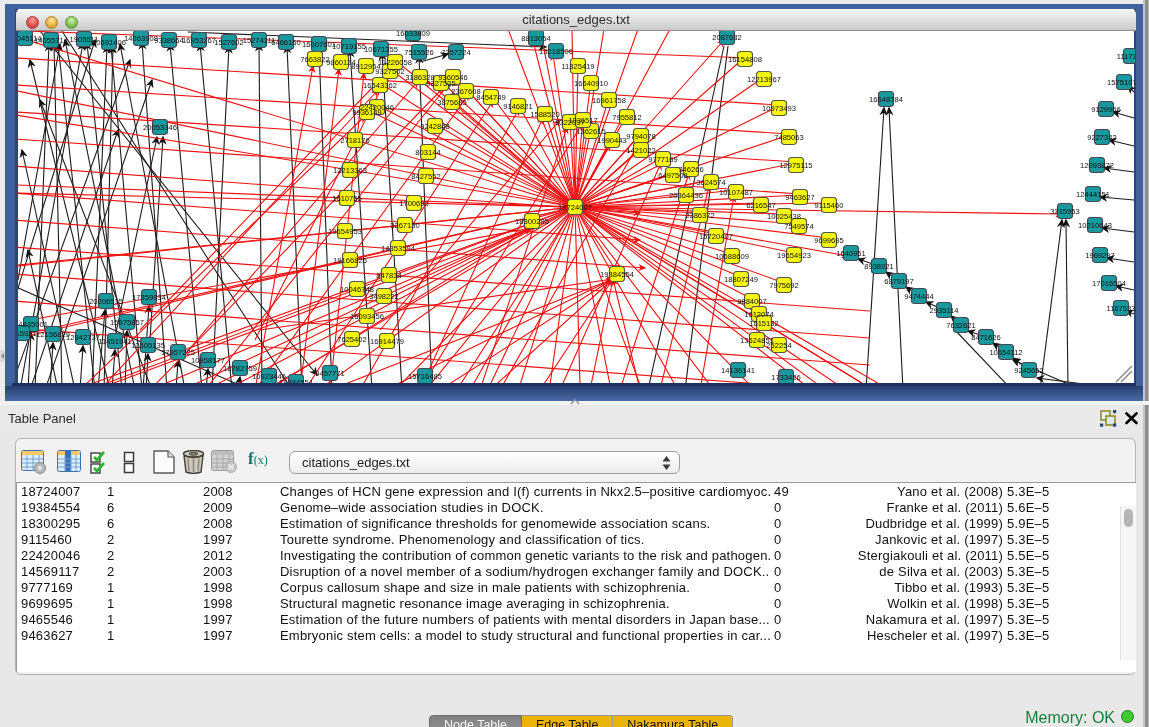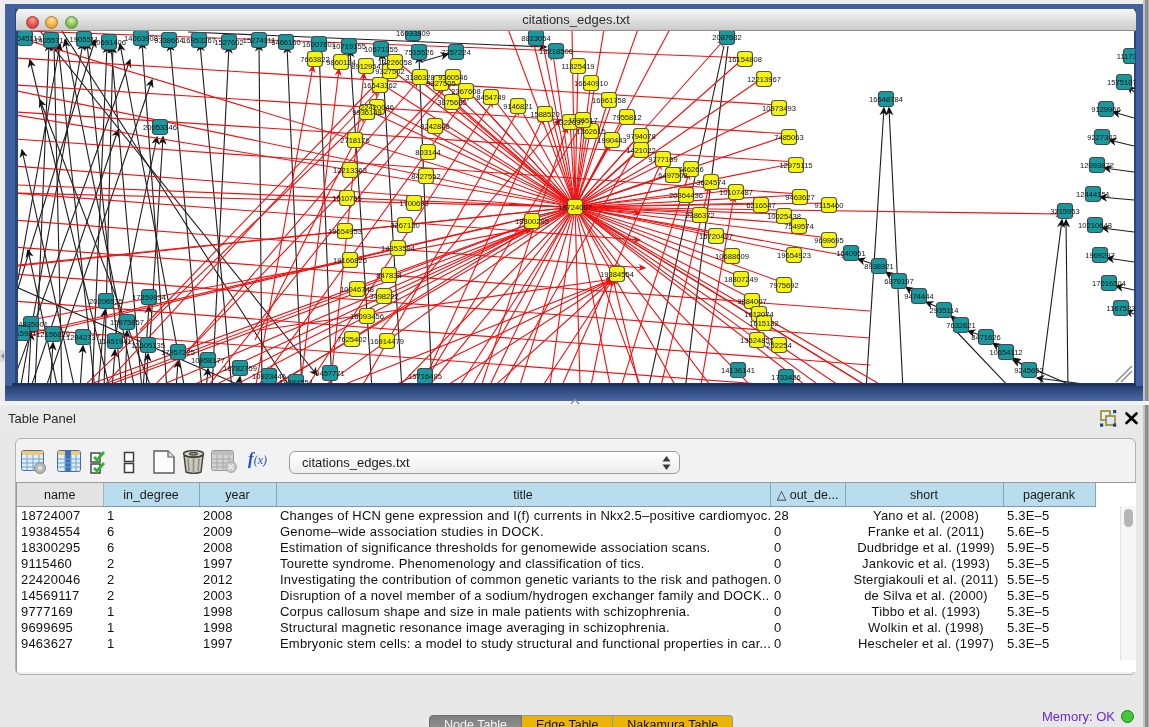--- a/index.html
+++ b/index.html
@@ -36,29 +36,29 @@
 #dropdown{position:absolute;left:289px;top:451px;width:391px;height:23px;background:linear-gradient(#ffffff,#ededed);
  border:1px solid #9d9d9d;border-radius:6px;box-sizing:border-box;}
 #dropdown .t{position:absolute;left:12px;top:3px;font-size:13px;color:#1c1c1c;}
 #tablewrap{position:absolute;left:16px;top:482px;width:1120px;height:190px;background:#fff;
  border-top:1px solid #9a9a9a;border-left:1px solid #9a9a9a;box-sizing:border-box;}
 table.grid{border-collapse:collapse;table-layout:fixed;width:1078px;font-size:12.5px;}
 table.grid th{height:23px;background:#b9ddec;border-right:1px solid #85a8b9;border-bottom:1px solid #6f9cb4;
  font-weight:normal;font-size:12.5px;color:#1a1a1a;padding:0;text-align:center;}
 table.grid th.gray{background:#e4e4e4;border-right:1px solid #b0b0b0;border-bottom:1px solid #9a9a9a;}
 table.grid td{height:16px;padding:0 0 0 4px;color:#111;white-space:nowrap;overflow:hidden;font-size:13px;letter-spacing:0.2px;}
-td.c{text-align:center;}
+td.c{text-align:right;}
 td.t1{font-size:12.4px;letter-spacing:0;}
 #vscroll{position:absolute;left:1120px;top:506px;width:15px;height:154px;background:#f6f6f6;border-left:1px solid #e0e0e0;}
 #vthumb{position:absolute;left:3px;top:3px;width:9px;height:18px;background:#b5b5b5;border-radius:5px;}
 #tabs{position:absolute;left:429px;top:676px;height:19px;display:flex;font-size:12.5px;margin-top:39px;}
 .tab{height:19px;line-height:19px;padding:0 14px;background:#eab308;color:#111;border:1px solid #989898;border-left:none;box-sizing:border-box;}
 #tab1{background:linear-gradient(#7f7f7f,#949494);color:#f5f5f5;border:1px solid #6f6f6f;border-radius:4px 0 0 4px;}
 #tab3{border-radius:0 4px 4px 0;}
-#status{position:absolute;right:34px;top:709px;font-size:13px;color:#6d28d9;}
+#status{position:absolute;right:34px;top:709px;font-size:16px;color:#15803d;}
 #greendot{position:absolute;left:1121px;top:710px;width:11px;height:11px;border-radius:50%;background:#3ecb35;border:1px solid #1f7a1a;}
 .icon{position:absolute;top:450px;}
 </style></head>
 <body>
 <div id="topstrip"></div>
 <div id="leftstrip"></div>
 <div id="desk"></div>
 <div id="notch"></div>
 <div id="win"></div>
 <div id="gwrap">
@@ -631,56 +631,47 @@
 <path d="M2,5.5 L4,22 Q11.5,25 19,22 L21,5.5 Q11.5,9.6 2,5.5" fill="#cdc9ba" stroke="#3f3f37" stroke-width="1.4"></path>
 <path d="M6,8.5 L7,21 M11.5,9 L11.5,22 M17,8.5 L16,21" stroke="#8f8c80" stroke-width="1.6"></path>
 </svg>
 <svg class="icon" style="left:211px;" width="27" height="24">
 <rect x="0.5" y="0.5" width="22" height="20" rx="2" fill="#d2d2d2" stroke="#9a9a9a"></rect>
 <rect x="1" y="1" width="21" height="4" fill="#bdbdbd"></rect>
 <path d="M1,9h21M1,13h21M1,17h21M6,5v16M12,5v16M18,5v16" stroke="#a8a8a8" stroke-width="1"></path>
 <circle cx="20" cy="17" r="5.5" fill="#c4c4c4" stroke="#adadad"></circle>
 <path d="M17.5,14.5 l5,5 M22.5,14.5 l-5,5" stroke="#e8e8e8" stroke-width="1.8"></path>
 </svg>
-<div class="icon" style="left:248px;top:449px;width:26px;font-family:'Liberation Serif',serif;font-style:italic;font-size:17px;color:#1d4ed8;"><b>f</b><span style="font-size:12px;">(x)</span></div>
+<div class="icon" style="left:248px;top:449px;width:26px;font-family:'Liberation Serif',serif;font-size:17px;color:#0f766e;"><b>f</b><span style="font-size:12px;">(x)</span></div>
 
 <div id="dropdown">
     <div class="t">citations_edges.txt</div>
     <svg style="position:absolute;right:7px;top:3px;" width="11" height="16">
       <path d="M5.5,1 L9.5,6.5 L1.5,6.5 z" fill="#3c3c3c"></path>
       <path d="M5.5,15 L9.5,9.5 L1.5,9.5 z" fill="#3c3c3c"></path>
     </svg>
   </div>
 <div id="tablewrap">
 <table class="grid">
 <colgroup>
         <col style="width:86px">
         <col style="width:96px">
         <col style="width:77px">
         <col style="width:494px">
         <col style="width:75px">
         <col style="width:158px">
         <col style="width:92px">
       </colgroup>
 <tbody>
-        <tr>
-          <th class="gray">name</th>
-          <th>in_degree</th>
-          <th>year</th>
-          <th>title</th>
-          <th>△ out_de...</th>
-          <th>short</th>
-          <th>pagerank</th>
-        </tr>
 <tr>
           <td>18724007</td>
           <td>1</td>
           <td>2008</td>
           <td class="t1">Changes of HCN gene expression and I(f) currents in Nkx2.5–positive cardiomyoc...</td>
-          <td>28</td>
+          <td>49</td>
           <td class="c">Yano et al. (2008)</td>
           <td>5.3E–5</td>
         </tr>
 <tr>
           <td>19384554</td>
           <td>6</td>
           <td>2009</td>
           <td class="t1">Genome–wide association studies in DOCK.</td>
           <td>0</td>
           <td class="c">Franke et al. (2011)</td>
@@ -694,57 +685,66 @@
           <td>0</td>
           <td class="c">Dudbridge et al. (1999)</td>
           <td>5.9E–5</td>
         </tr>
 <tr>
           <td>9115460</td>
           <td>2</td>
           <td>1997</td>
           <td class="t1">Tourette syndrome. Phenomenology and classification of tics.</td>
           <td>0</td>
-          <td class="c">Jankovic et al. (1993)</td>
+          <td class="c">Jankovic et al. (1997)</td>
           <td>5.3E–5</td>
         </tr>
 <tr>
           <td>22420046</td>
           <td>2</td>
           <td>2012</td>
           <td class="t1">Investigating the contribution of common genetic variants to the risk and pathogen...</td>
           <td>0</td>
           <td class="c">Stergiakouli et al. (2011)</td>
           <td>5.5E–5</td>
         </tr>
 <tr>
           <td>14569117</td>
           <td>2</td>
           <td>2003</td>
           <td class="t1">Disruption of a novel member of a sodium/hydrogen exchanger family and DOCK...</td>
           <td>0</td>
-          <td class="c">de Silva et al. (2000)</td>
+          <td class="c">de Silva et al. (2003)</td>
           <td>5.3E–5</td>
         </tr>
 <tr>
           <td>9777169</td>
           <td>1</td>
           <td>1998</td>
           <td class="t1">Corpus callosum shape and size in male patients with schizophrenia.</td>
           <td>0</td>
           <td class="c">Tibbo et al. (1993)</td>
           <td>5.3E–5</td>
         </tr>
 <tr>
           <td>9699695</td>
           <td>1</td>
           <td>1998</td>
           <td class="t1">Structural magnetic resonance image averaging in schizophrenia.</td>
           <td>0</td>
           <td class="c">Wolkin et al. (1998)</td>
+          <td>5.3E–5</td>
+        </tr>
+<tr>
+          <td>9465546</td>
+          <td>1</td>
+          <td>1997</td>
+          <td class="t1">Estimation of the future numbers of patients with mental disorders in Japan base...</td>
+          <td>0</td>
+          <td class="c">Nakamura et al. (1997)</td>
           <td>5.3E–5</td>
         </tr>
 <tr>
           <td>9463627</td>
           <td>1</td>
           <td>1997</td>
           <td class="t1">Embryonic stem cells: a model to study structural and functional properties in car...</td>
           <td>0</td>
           <td class="c">Hescheler et al. (1997)</td>
           <td>5.3E–5</td>

